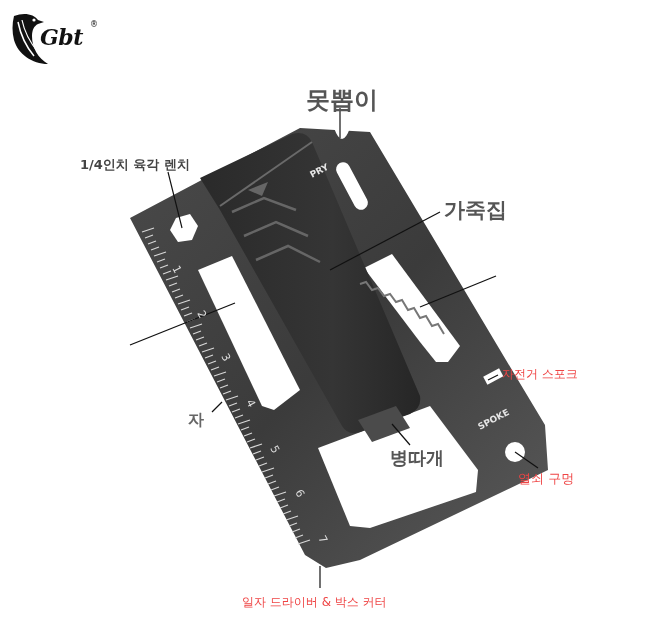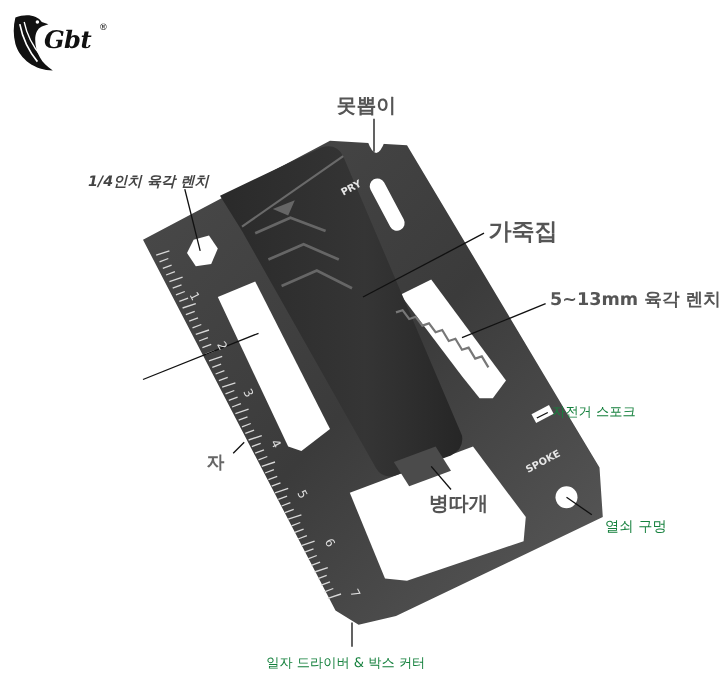--- a/index.html
+++ b/index.html
@@ -4,22 +4,22 @@
 <style>
   html, body { margin: 0; padding: 0; background: #ffffff; }
   body { width: 657px; height: 622px; position: relative; overflow: hidden; font-family: "DejaVu Sans", sans-serif; }
   .stage { position: absolute; left: 0; top: 0; width: 657px; height: 542px; }
   .logo { position: absolute; left: 4px; top: 8px; width: 110px; height: 60px; }
   .logo-text { position: absolute; left: 36px; top: 16px; font-family: "DejaVu Serif", serif; font-style: italic; font-weight: bold; font-size: 22px; color: #111; letter-spacing: -0.5px; }
   .logo-reg { position: absolute; left: 86px; top: 12px; font-size: 8px; color: #111; }
   .label { position: absolute; white-space: nowrap; color: #555; font-weight: bold; }
   .lbl-sm { font-size: 13px; color: #444; font-weight: bold; }
   .lbl-md { font-size: 21px; }
-  .lbl-lg { font-size: 18px; color: #555; }
-  .lbl-thin { font-weight: normal; color: #15803d; font-size: 12px; }
+  .lbl-lg { font-size: 24px; color: #555; }
+  .lbl-thin { font-weight: normal; color: #ef4444; font-size: 12px; }
   svg { position: absolute; left: 0; top: 0; }
 </style>
 </head>
 <body>
 
 <div class="stage">
 
   <div class="logo">
     <svg width="110" height="60" viewBox="0 0 110 60">
       <path d="M10 8 C20 4 30 6 34 12 L40 14 L34 16 C30 18 28 22 28 28 C28 40 34 50 44 56 C28 56 14 46 10 32 C8 24 8 16 10 8 Z" fill="#111"></path>
@@ -158,21 +158,20 @@
       <text x="270" y="448" transform="rotate(62 270 448)">5</text>
       <text x="295" y="492" transform="rotate(62 295 492)">6</text>
       <text x="318" y="538" transform="rotate(62 318 538)">7</text>
     </g>
 
     <text x="312" y="178" fill="#e6e6e6" font-family="DejaVu Sans, sans-serif" font-size="9" font-weight="bold" transform="rotate(-28 312 178)">PRY</text>
     <text x="480" y="430" fill="#e6e6e6" font-family="DejaVu Sans, sans-serif" font-size="9" font-weight="bold" transform="rotate(-28 480 430)">SPOKE</text>
   </svg>
 
   <span class="label lbl-lg" style="left:306px; top:84px;">못뽑이</span>
-  <span class="label lbl-sm" style="left:80px; top:156px;font-style:italic;">1/4인치 육각 렌치</span>
+  <span class="label lbl-sm" style="left:80px; top:156px;">1/4인치 육각 렌치</span>
   <span class="label lbl-md" style="left:444px; top:196px;">가죽집</span>
-  <span class="label lbl-md" style="left:500px; top:262px; font-size:16px;">5~13mm 육각 렌치</span>
   <span class="label lbl-thin" style="left:502px; top:366px;">자전거 스포크</span>
   <span class="label" style="left:188px; top:410px; font-size:16px; color:#666;">자</span>
   <span class="label lbl-lg" style="left:390px; top:446px; font-size:18px;">병따개</span>
-  <span class="label lbl-thin" style="left:518px; top:470px; font-size:13px;margin-left:32px;">열쇠 구멍</span>
+  <span class="label lbl-thin" style="left:518px; top:470px; font-size:13px;">열쇠 구멍</span>
   <span class="label lbl-thin" style="left:242px; top:594px;text-align:right;">일자 드라이버 &amp; 박스 커터</span>
 </div>
 
 </body></html>

